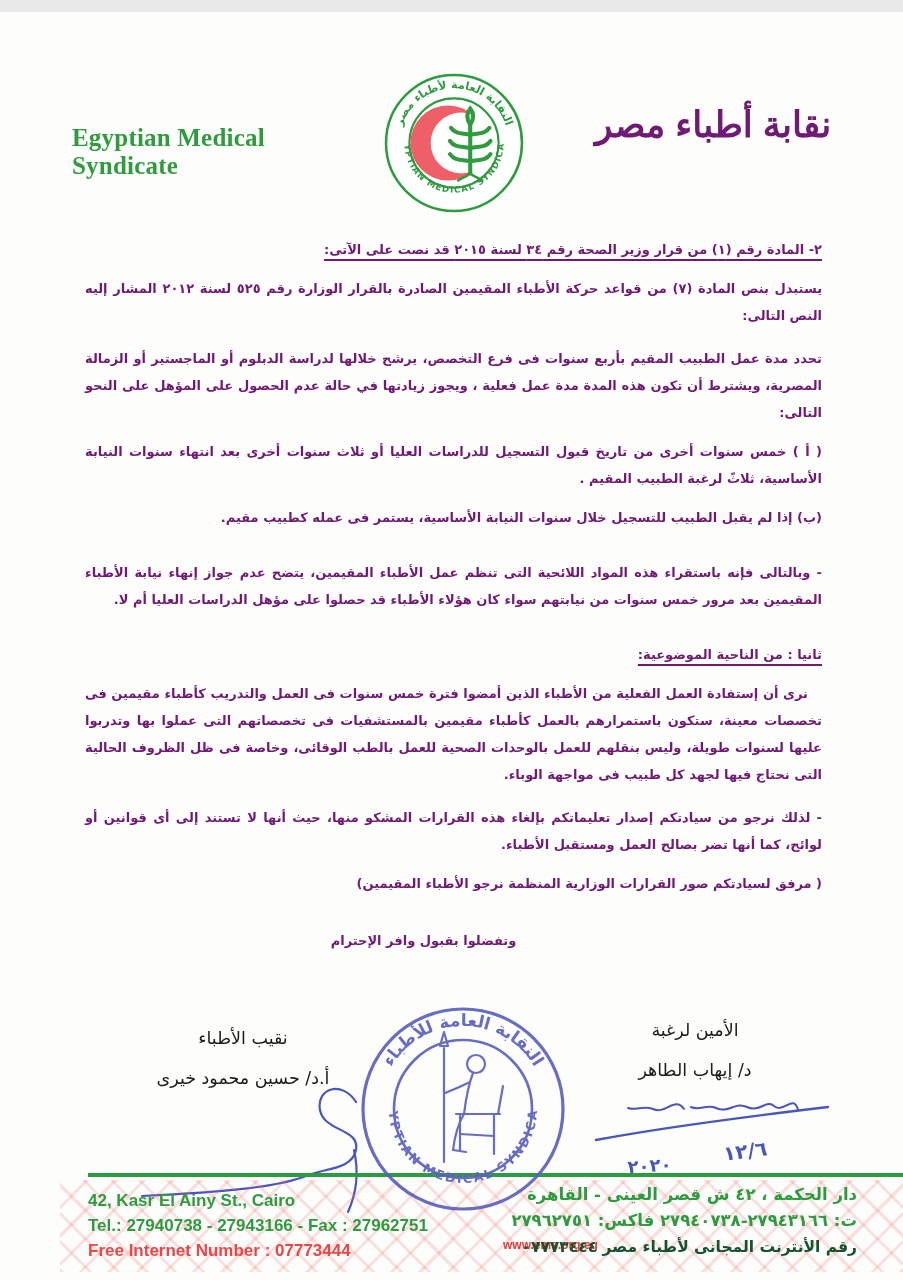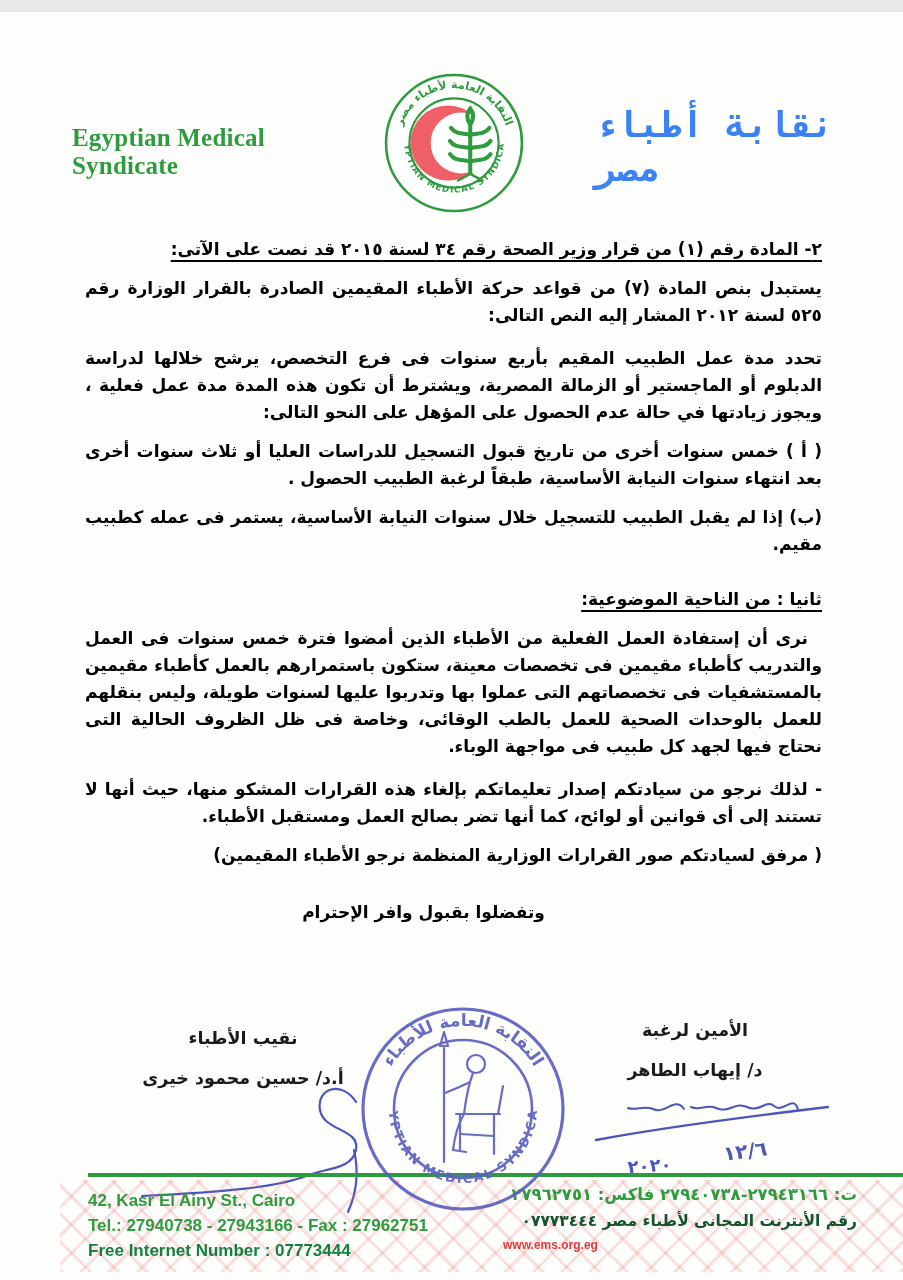--- a/index.html
+++ b/index.html
@@ -11,43 +11,43 @@
   
   .header-en{
     position:absolute;left:72px;top:112px;width:300px;
     font-family:"Liberation Serif",serif;font-weight:700;font-size:25px;
     color:#2e9b3f;letter-spacing:.2px;
   }
   .logo{position:absolute;left:383px;top:60px;width:142px;height:142px;}
   .header-ar{
     position:absolute;right:68px;top:92px;width:240px;
     direction:rtl;text-align:left;
-    font-weight:700;font-size:36px;color:#3b82f6;
-    font-family:Liberation Mono, monospace;letter-spacing:-1px;
+    font-weight:700;font-size:36px;color:#701a75;
+    font-family:Liberation Sans, sans-serif;letter-spacing:-1px;
   }
   
   .doc-body{
     position:absolute;left:85px;top:224px;width:737px;
     direction:rtl;text-align:justify;
-    color:#000000;font-weight:700;font-size:17px;line-height:27px;
+    color:#701a75;font-weight:700;font-size:13px;line-height:27px;
   }
   .doc-body p{margin:0 0 12px 0;}
   .h-underline{
     text-decoration:underline;text-decoration-thickness:2px;text-underline-offset:5px;
     margin-bottom:12px !important;
   }
   .mb-lg{margin-bottom:28px !important;}
   .mb-md{margin-bottom:16px !important;}
   .indent{text-indent:14px;}
   .attach{margin-bottom:30px !important;}
   .closing{text-align:center;margin:0 60px 0 0 !important;}
   
   .sig-block{
     position:absolute;direction:rtl;text-align:center;
-    color:#1b1b1b;font-weight:700;font-size:17.5px;
+    color:#1b1b1b;font-weight:400;font-size:17.5px;
   }
   .sig-right{top:1008px;right:118px;width:180px;}
   .sig-left{top:1016px;left:128px;width:230px;}
   .sig-block .sig-title{margin:0 0 20px 0;}
   .sig-block .sig-name{margin:0;}
   .sig-svg{position:absolute;}
   .sig-svg-right{left:588px;top:1068px;width:246px;height:104px;}
   .sig-svg-left{left:118px;top:1062px;width:276px;height:142px;}
   .stamp{position:absolute;left:356px;top:990px;width:214px;height:214px;z-index:5;opacity:.92;}
   
@@ -56,21 +56,21 @@
     position:absolute;left:60px;top:1168px;width:843px;height:92px;z-index:1;
     background:
       repeating-linear-gradient(45deg, rgba(235,110,110,.20) 0 3px, transparent 3px 20px),
       repeating-linear-gradient(-45deg, rgba(235,110,110,.20) 0 3px, transparent 3px 20px);
   }
   .footer-en{
     position:absolute;left:88px;top:1176px;z-index:3;
     font-family:"Liberation Sans",sans-serif;font-weight:700;font-size:17px;line-height:25px;
     color:#2e9b3f;
   }
-  .footer-en .red{color:#15803d;}
+  .footer-en .red{color:#ef4444;}
   .footer-web{
     position:absolute;left:503px;top:1226px;z-index:3;
     font-family:"Liberation Sans",sans-serif;font-weight:700;font-size:12px;color:#e23b3b;
   }
   .footer-ar{
     position:absolute;right:46px;top:1170px;z-index:3;direction:rtl;text-align:right;
     font-weight:700;font-size:16.5px;line-height:26px;color:#2e9b3f;
   }
   .footer-ar .red{color:#14532d;font-size:15.5px;}
   .bottom-shadow{position:absolute;left:120px;bottom:2px;width:783px;height:5px;background:#cfcfcf;opacity:.7;}
@@ -112,22 +112,23 @@
       <path d="M86,100 C91,104 94,104 98,107" stroke-width="2.5"></path>
     </g>
   </svg>
 
   <div class="header-ar">نقابة أطباء مصر</div>
 
   <div class="doc-body">
     <p class="h-underline">٢- المادة رقم (١) من قرار وزير الصحة رقم ٣٤ لسنة ٢٠١٥ قد نصت على الآتى:</p>
     <p class="mb-md">يستبدل بنص المادة (٧) من قواعد حركة الأطباء المقيمين الصادرة بالقرار الوزارة رقم ٥٢٥ لسنة ٢٠١٢ المشار إليه النص التالى:</p>
     <p>تحدد مدة عمل الطبيب المقيم  بأربع سنوات فى فرع التخصص، يرشح خلالها لدراسة الدبلوم أو الماجستير أو الزمالة المصرية، ويشترط أن تكون هذه المدة مدة عمل فعلية ، ويجوز زيادتها في حالة عدم الحصول على المؤهل على النحو التالى:</p>
-    <p>( أ )  خمس سنوات أخرى من تاريخ قبول التسجيل للدراسات العليا أو ثلاث سنوات أخرى بعد انتهاء سنوات النيابة الأساسية، طبقاً لرغبة الطبيب الحصول .</p>
+    <p>( أ )  خمس سنوات أخرى من تاريخ قبول التسجيل للدراسات العليا أو ثلاث سنوات أخرى بعد انتهاء سنوات النيابة الأساسية، ثلاثً لرغبة الطبيب المقيم .</p>
     <p class="mb-lg">(ب) إذا لم يقبل الطبيب للتسجيل خلال سنوات النيابة الأساسية، يستمر فى عمله كطبيب مقيم.</p>
+    <p class="mb-lg">- وبالتالى فإنه باستقراء هذه المواد اللائحية التى تنظم عمل الأطباء المقيمين، يتضح عدم جواز إنهاء نيابة الأطباء المقيمين بعد مرور خمس سنوات من نيابتهم سواء كان هؤلاء الأطباء قد حصلوا على مؤهل الدراسات العليا أم لا.</p>
     <p class="h-underline">ثانيا : من الناحية الموضوعية:</p>
     <p class="indent mb-md">نرى أن إستفادة العمل الفعلية من الأطباء الذين أمضوا فترة خمس سنوات فى العمل والتدريب كأطباء مقيمين فى تخصصات معينة، ستكون باستمرارهم بالعمل كأطباء مقيمين بالمستشفيات فى تخصصاتهم التى عملوا بها وتدربوا عليها لسنوات طويلة، وليس بنقلهم للعمل بالوحدات الصحية للعمل بالطب الوقائى، وخاصة فى ظل الظروف الحالية التى نحتاج فيها لجهد كل طبيب فى مواجهة الوباء.</p>
     <p>- لذلك نرجو من سيادتكم إصدار تعليماتكم بإلغاء هذه القرارات المشكو منها، حيث أنها لا تستند إلى أى قوانين أو لوائح، كما أنها تضر بصالح العمل ومستقبل الأطباء.</p>
     <p class="attach">( مرفق لسيادتكم صور القرارات الوزارية المنظمة نرجو الأطباء المقيمين)</p>
     <p class="closing">وتفضلوا بقبول وافر الإحترام</p>
   </div>
 
   <div class="sig-block sig-right">
     <p class="sig-title">الأمين لرغبة</p>
     <p class="sig-name">د/ إيهاب الطاهر</p>
@@ -189,18 +190,19 @@
 
   <div class="footer-en">
     <div>42, Kasr El Ainy St., Cairo</div>
     <div>Tel.: 27940738 - 27943166 - Fax : 27962751</div>
     <div class="red">Free Internet Number : 07773444</div>
   </div>
 
   <div class="footer-web">www.ems.org.eg</div>
 
   <div class="footer-ar">
+    <div>دار الحكمة ، ٤٢ ش قصر العينى - القاهرة</div>
     <div>ت: ٢٧٩٤٣١٦٦-٢٧٩٤٠٧٣٨    فاكس: ٢٧٩٦٢٧٥١</div>
     <div class="red">رقم الأنترنت المجانى لأطباء مصر ٠٧٧٧٣٤٤٤</div>
   </div>
 
   <div class="bottom-shadow"></div>
 </div>
 
 </body></html>

